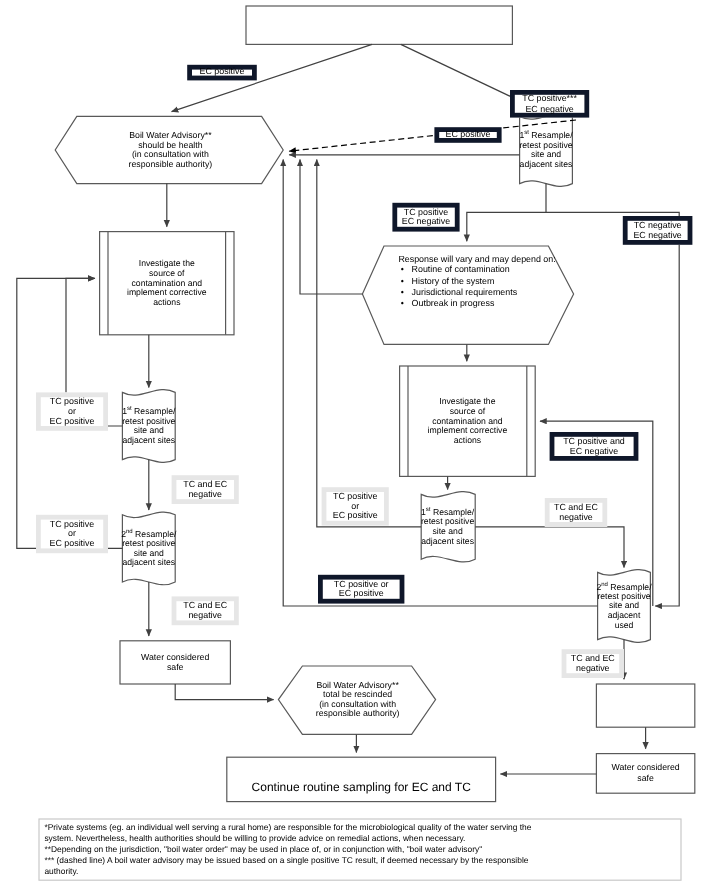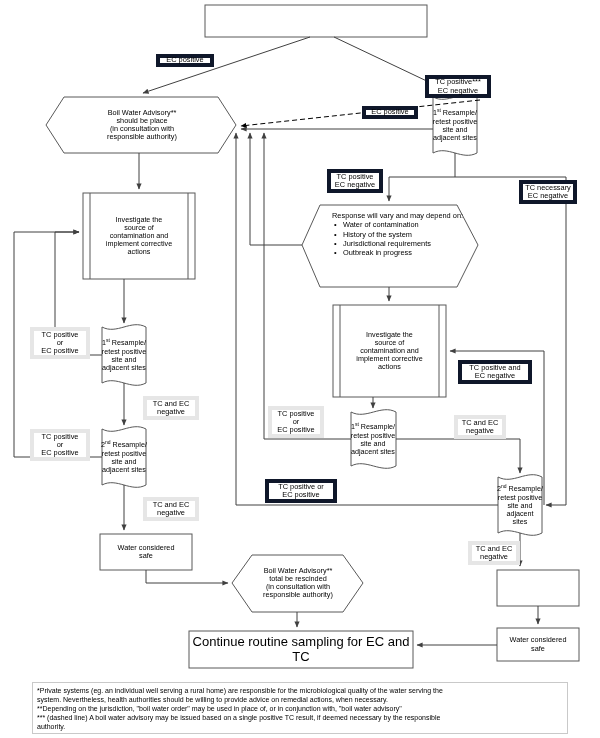--- a/index.html
+++ b/index.html
@@ -126,21 +126,21 @@
       <path d="M146,570 L146,583 L228,583" marker-end="url(#ah)"></path>
 
       <path d="M297,612 L297,627" marker-end="url(#ah)"></path>
     </g>
   </svg>
 
 
   <div class="nodeTxt" style="left:62px;top:98px;width:160px;height:54px;font-size:7.3px;">
     <span>
       <span>Boil Water Advisory**</span><br>
-      <span>should be place</span><br>
+      <span>should be health</span><br>
       <span>(in consultation with</span><br>
       <span>responsible authority)</span>
     </span>
   </div>
 
   <div class="nodeTxt" style="left:431px;top:99px;width:48px;height:52px;font-size:7.2px;">
     <span>
       <span>1</span><sup style="font-size:5px;">st</sup> Resample/<br>
       <span>retest positive</span><br>
       <span>site and</span><br>
@@ -154,21 +154,21 @@
       <span>source of</span><br>
       <span>contamination and</span><br>
       <span>implement corrective</span><br>
       <span>actions</span>
     </span>
   </div>
 
   <div class="bul" style="left:332px;top:211px;width:150px;">
     <div>Response will vary  and may depend on:</div>
     <ul>
-      <li>Water of contamination</li>
+      <li>Routine of contamination</li>
       <li>History of the system</li>
       <li>Jurisdictional requirements</li>
       <li>Outbreak in progress</li>
     </ul>
   </div>
 
   <div class="nodeTxt" style="left:342px;top:310px;width:95px;height:82px;font-size:7.2px;">
     <span>
       <span>Investigate the</span><br>
       <span>source of</span><br>
@@ -203,21 +203,21 @@
       <span>site and</span><br>
       <span>adjacent sites</span>
     </span>
   </div>
 
   <div class="nodeTxt" style="left:494px;top:479px;width:52px;height:52px;font-size:7.2px;">
     <span>
       <span>2</span><sup style="font-size:5px;">nd</sup> Resample/<br>
       <span>retest positive</span><br>
       <span>site and adjacent</span><br>
-      <span>sites</span>
+      <span>used</span>
     </span>
   </div>
 
   <div class="nodeTxt" style="left:101px;top:535px;width:90px;height:34px;font-size:7.3px;">
     <span>
       <span>Water considered</span><br>
       <span>safe</span>
     </span>
   </div>
 
@@ -231,21 +231,21 @@
 
   <div class="nodeTxt" style="left:249px;top:556px;width:98px;height:54px;font-size:7.3px;">
     <span>
       <span>Boil Water Advisory**</span><br>
       <span>total be rescinded</span><br>
       <span>(in consultation with</span><br>
       <span>responsible authority)</span>
     </span>
   </div>
 
-  <div class="nodeTxt" style="left:190px;top:632px;width:222px;height:35px;font-size:13px;">
+  <div class="nodeTxt" style="left:190px;top:632px;width:222px;height:49px;font-size:10px;">
     <span>Continue routine sampling for EC and TC</span>
   </div>
 
   <div class="lbl" style="left:156px;top:54px;width:58px;height:13px;">
     <span>EC positive</span>
   </div>
 
   <div class="lbl" style="left:425px;top:50px;width:66px;height:23px;margin-top:25px;">
     <span>
       <span>TC positive***</span><br>
@@ -259,21 +259,21 @@
 
   <div class="lbl" style="left:327px;top:169px;width:56px;height:24px;">
     <span>
       <span>TC positive</span><br>
       <span>EC negative</span>
     </span>
   </div>
 
   <div class="lbl" style="left:519px;top:180px;width:58px;height:24px;">
     <span>
-      <span>TC necessary</span><br>
+      <span>TC negative</span><br>
       <span>EC negative</span>
     </span>
   </div>
 
   <div class="lbl nb" style="left:30px;top:327px;width:60px;height:32px;">
     <span>
       <span>TC positive</span><br>
       <span>or</span><br>
       <span>EC positive</span>
     </span>

